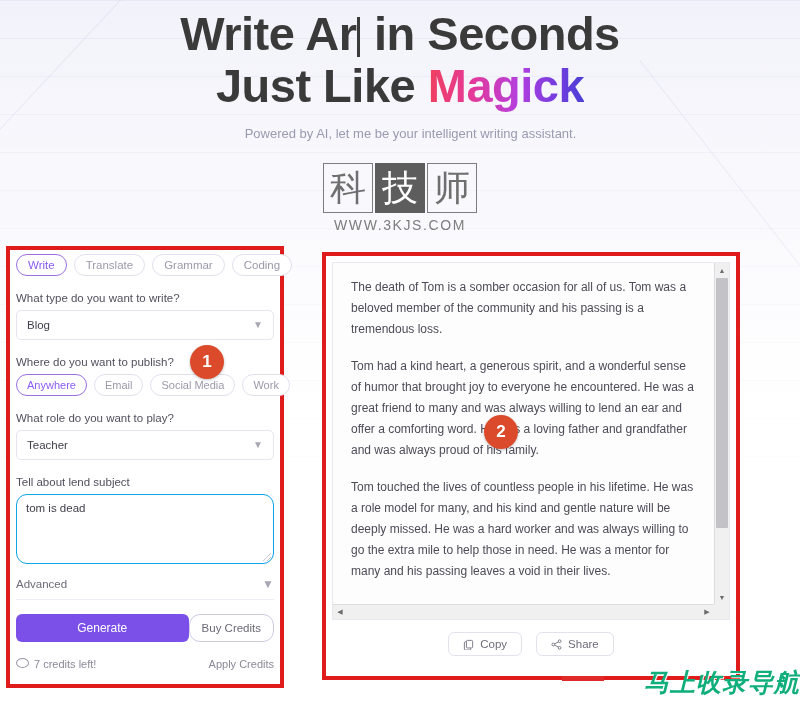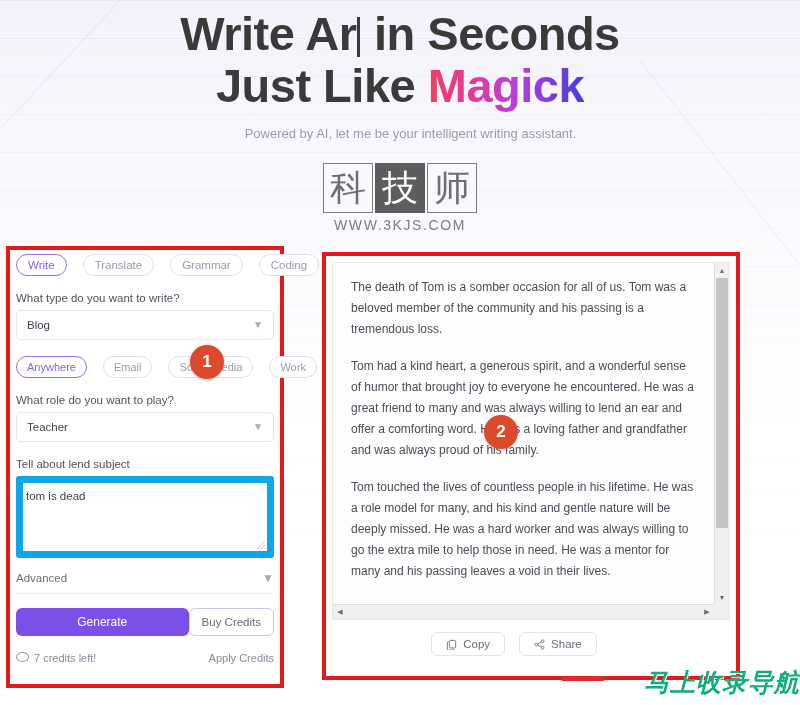--- a/index.html
+++ b/index.html
@@ -147,21 +147,21 @@
 
   
   .form {
     position: absolute;
     left: 16px; top: 254px;
     width: 258px;
     box-sizing: border-box;
   }
   .pill-row {
     display: flex;
-    gap: 16px;
+    gap: 7px;
     margin-bottom: 16px;
   }
   .pill {
     border: 1px solid #e2e0ee;
     border-radius: 14px;
     padding: 4px 11px;
     font-size: 11.5px;
     color: #9b9aab;
     background: #fff;
     white-space: nowrap;
@@ -190,24 +190,24 @@
   }
   .chev {
     color: #a9a7b6;
     font-size: 10px;
     line-height: 1;
   }
   .pill-row.small { margin-bottom: 16px; }
   .pill-row.small .pill { font-size: 11px; padding: 4px 10px; }
 
   .textarea-box {
-    border: 7px solid #0ea5e9;
-    border-radius: 3px;
+    border: 1px solid #0ea5e9;
+    border-radius: 11px;
     height: 54px;
-    padding: 7px 3px;
+    padding: 7px 9px;
     font-size: 11.5px;
     color: #3f3e4a;
     background: #fff;
     position: relative;
     margin-bottom: 14px;
   }
   .resize-grip {
     position: absolute;
     right: 2px; bottom: 2px;
     width: 8px; height: 8px;
@@ -240,21 +240,21 @@
     border-radius: 6px;
     height: 28px;
     font-size: 12px;
     font-family: "Liberation Sans", sans-serif;
     cursor: pointer;
   }
   .btn-buy {
     border: 1px solid #cfc9e4;
     background: #ffffff;
     color: #6b6a78;
-    border-radius: 6px;
+    border-radius: 11px;
     height: 28px;
     padding: 0 12px;
     font-size: 11.5px;
     font-family: "Liberation Sans", sans-serif;
     cursor: pointer;
   }
   .credits-row {
     display: flex;
     align-items: center;
     justify-content: space-between;
@@ -345,21 +345,21 @@
   .hscroll .arrow.right { right: 0; }
   .corner-box {
     position: absolute;
     right: 0; bottom: 0;
     width: 15px; height: 15px;
     background: #f0f0f0;
   }
 
   .output-actions {
     position: absolute;
-    left: 315px; top: 632px;
+    left: 332px; top: 632px;
     width: 398px;
     display: flex;
     justify-content: center;
     gap: 14px;
   }
   .action-btn {
     border: 1px solid #e3e1ec;
     background: #ffffff;
     border-radius: 6px;
     height: 24px;
@@ -434,20 +434,21 @@
     <div class="pill">Grammar</div>
     <div class="pill">Coding</div>
   </div>
 
   <div class="field-label">What type do you want to write?</div>
   <div class="select-box">
     <span>Blog</span>
     <span class="chev">▼</span>
   </div>
 
+  <div class="field-label">Where do you want to publish?</div>
   <div class="pill-row small">
     <div class="pill active">Anywhere</div>
     <div class="pill">Email</div>
     <div class="pill">Social Media</div>
     <div class="pill">Work</div>
   </div>
 
   <div class="field-label">What role do you want to play?</div>
   <div class="select-box">
     <span>Teacher</span>

